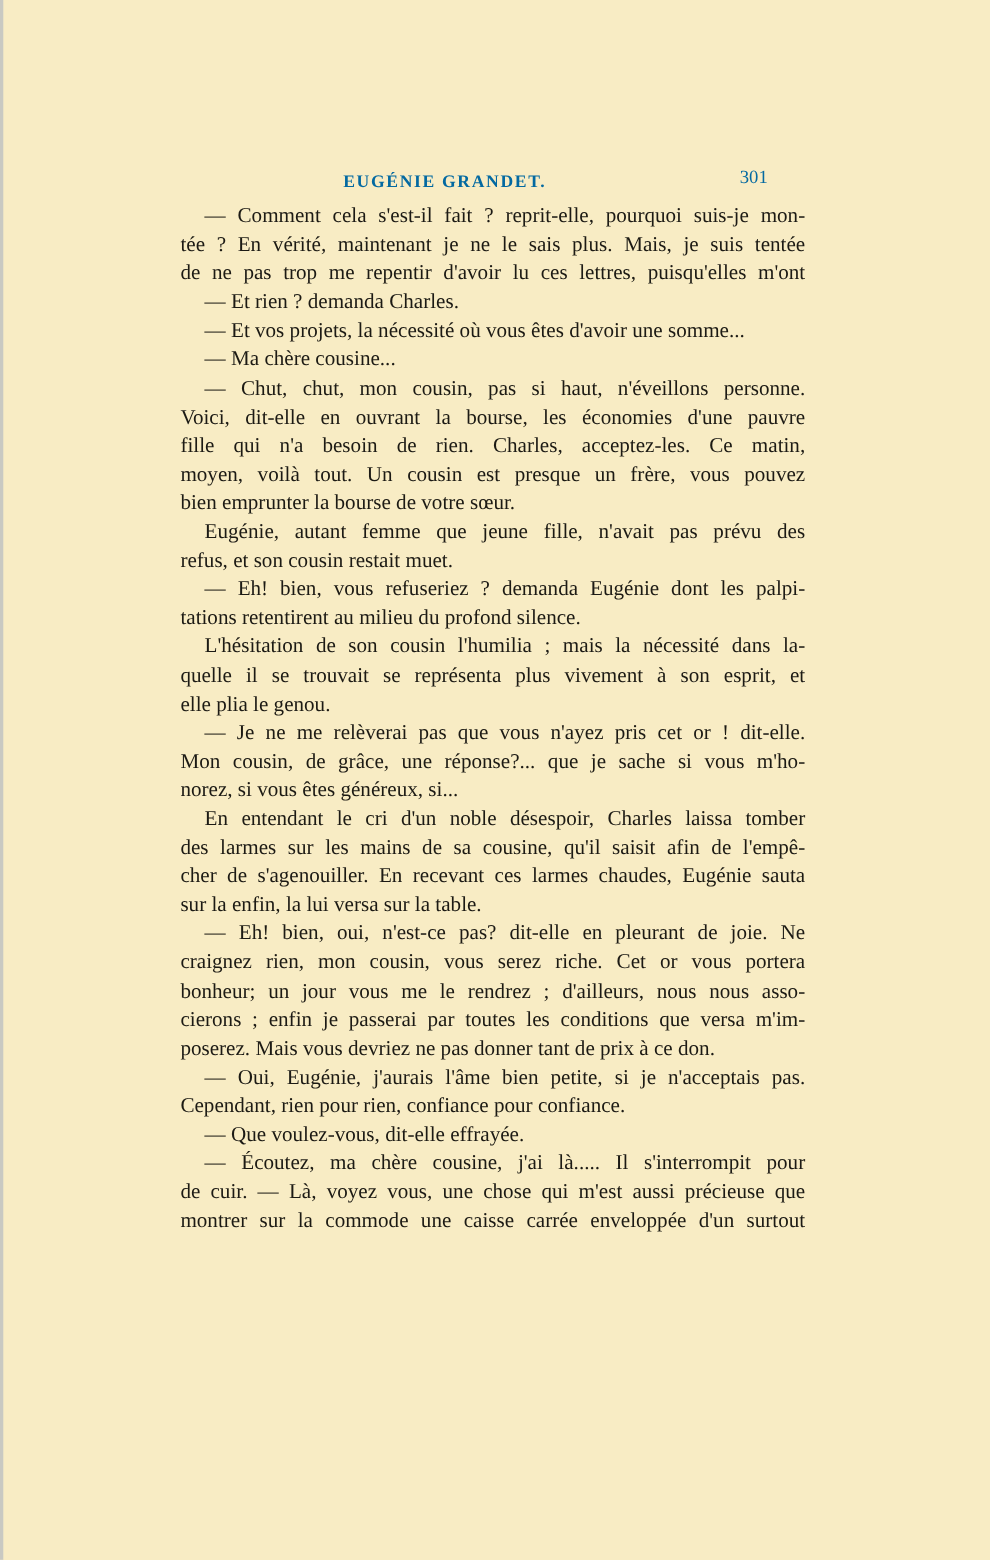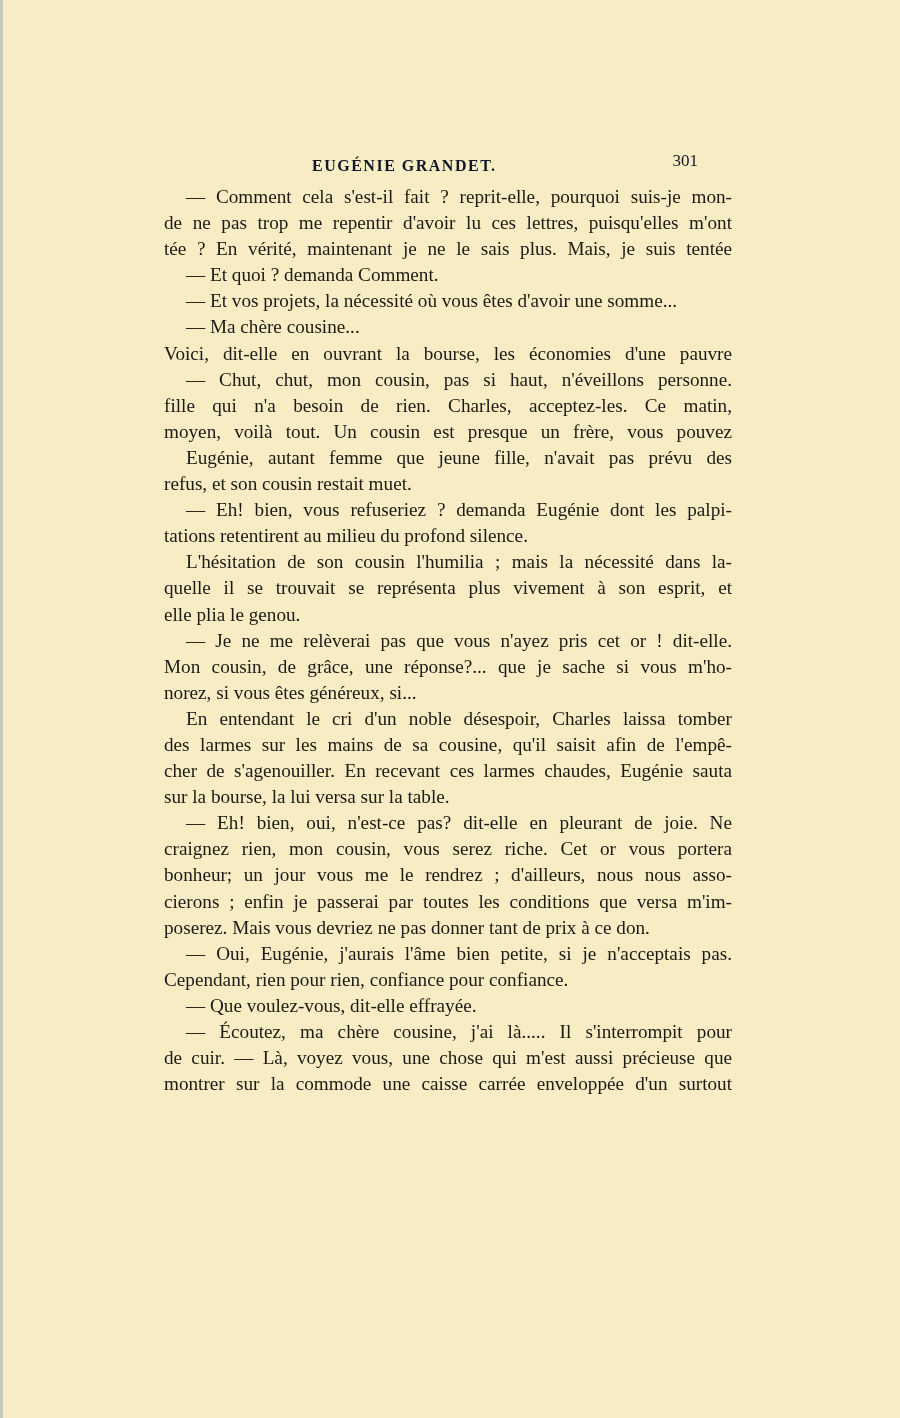--- a/index.html
+++ b/index.html
@@ -11,21 +11,21 @@
     .page {
       position: absolute; left: 0; top: 0; width: 900px; height: 1418px;
       background: #f8ecc4;
     }
     .left-edge {
       position: absolute; left: 0; top: 0; width: 3px; height: 1418px;
       background: #c9c9c2;
     }
     .header {
       position: absolute; left: 132px; top: 151px; width: 568px; height: 28px;
-      font-family: "Liberation Serif", serif; color: #0f172a;
+      font-family: "Liberation Serif", serif; color: #0369a1;
     }
     .running-title {
       position: absolute; left: 180px; top: 6px;
       font-size: 16px; font-weight: bold; letter-spacing: 1.5px;
     }
     .page-number {
       position: absolute; right: 2px; top: 0px; font-size: 17px;
     }
     .body-text {
       position: absolute; left: 132px; top: 184px; width: 568px;
@@ -47,43 +47,44 @@
 <div class="page">
   <div class="left-edge"></div>
 
   <div class="header">
     <span class="running-title">EUGÉNIE GRANDET.</span>
     <span class="page-number">301</span>
   </div>
 
   <div class="body-text" id="body-text">
       <span class="line indent">— Comment cela s'est-il fait ? reprit-elle, pourquoi suis-je mon-</span>
+      <span class="line">tée ? En vérité, maintenant je ne le sais plus. Mais, je suis tentée</span>
       <span class="line">de ne pas trop me repentir d'avoir lu ces lettres, puisqu'elles m'ont</span>
-      <span class="line">tée ? En vérité, maintenant je ne le sais plus. Mais, je suis tentée</span>
-      <span class="line indent last">— Et quoi ? demanda Comment.</span>
+      <span class="line indent last">— Et rien ? demanda Charles.</span>
       <span class="line indent last">— Et vos projets, la nécessité où vous êtes d'avoir une somme...</span>
       <span class="line indent last">— Ma chère cousine...</span>
+      <span class="line indent">— Chut, chut, mon cousin, pas si haut, n'éveillons personne.</span>
       <span class="line">Voici, dit-elle en ouvrant la bourse, les économies d'une pauvre</span>
-      <span class="line indent">— Chut, chut, mon cousin, pas si haut, n'éveillons personne.</span>
       <span class="line">fille qui n'a besoin de rien. Charles, acceptez-les. Ce matin,</span>
       <span class="line">moyen, voilà tout. Un cousin est presque un frère, vous pouvez</span>
+      <span class="line last">bien emprunter la bourse de votre sœur.</span>
       <span class="line indent">Eugénie, autant femme que jeune fille, n'avait pas prévu des</span>
       <span class="line last">refus, et son cousin restait muet.</span>
       <span class="line indent">— Eh! bien, vous refuseriez ? demanda Eugénie dont les palpi-</span>
       <span class="line last">tations retentirent au milieu du profond silence.</span>
       <span class="line indent">L'hésitation de son cousin l'humilia ; mais la nécessité dans la-</span>
       <span class="line">quelle il se trouvait se représenta plus vivement à son esprit, et</span>
       <span class="line last">elle plia le genou.</span>
       <span class="line indent">— Je ne me relèverai pas que vous n'ayez pris cet or ! dit-elle.</span>
       <span class="line">Mon cousin, de grâce, une réponse?... que je sache si vous m'ho-</span>
       <span class="line last">norez, si vous êtes généreux, si...</span>
       <span class="line indent">En entendant le cri d'un noble désespoir, Charles laissa tomber</span>
       <span class="line">des larmes sur les mains de sa cousine, qu'il saisit afin de l'empê-</span>
       <span class="line">cher de s'agenouiller. En recevant ces larmes chaudes, Eugénie sauta</span>
-      <span class="line last">sur la bourse, la lui versa sur la table.</span>
+      <span class="line last">sur la enfin, la lui versa sur la table.</span>
       <span class="line indent">— Eh! bien, oui, n'est-ce pas? dit-elle en pleurant de joie. Ne</span>
       <span class="line">craignez rien, mon cousin, vous serez riche. Cet or vous portera</span>
       <span class="line">bonheur; un jour vous me le rendrez ; d'ailleurs, nous nous asso-</span>
       <span class="line">cierons ; enfin je passerai par toutes les conditions que versa m'im-</span>
       <span class="line last">poserez. Mais vous devriez ne pas donner tant de prix à ce don.</span>
       <span class="line indent">— Oui, Eugénie, j'aurais l'âme bien petite, si je n'acceptais pas.</span>
       <span class="line last">Cependant, rien pour rien, confiance pour confiance.</span>
       <span class="line indent last">— Que voulez-vous, dit-elle effrayée.</span>
       <span class="line indent">— Écoutez, ma chère cousine, j'ai là..... Il s'interrompit pour</span>
       <span class="line">de cuir. — Là, voyez vous, une chose qui m'est aussi précieuse que</span>

